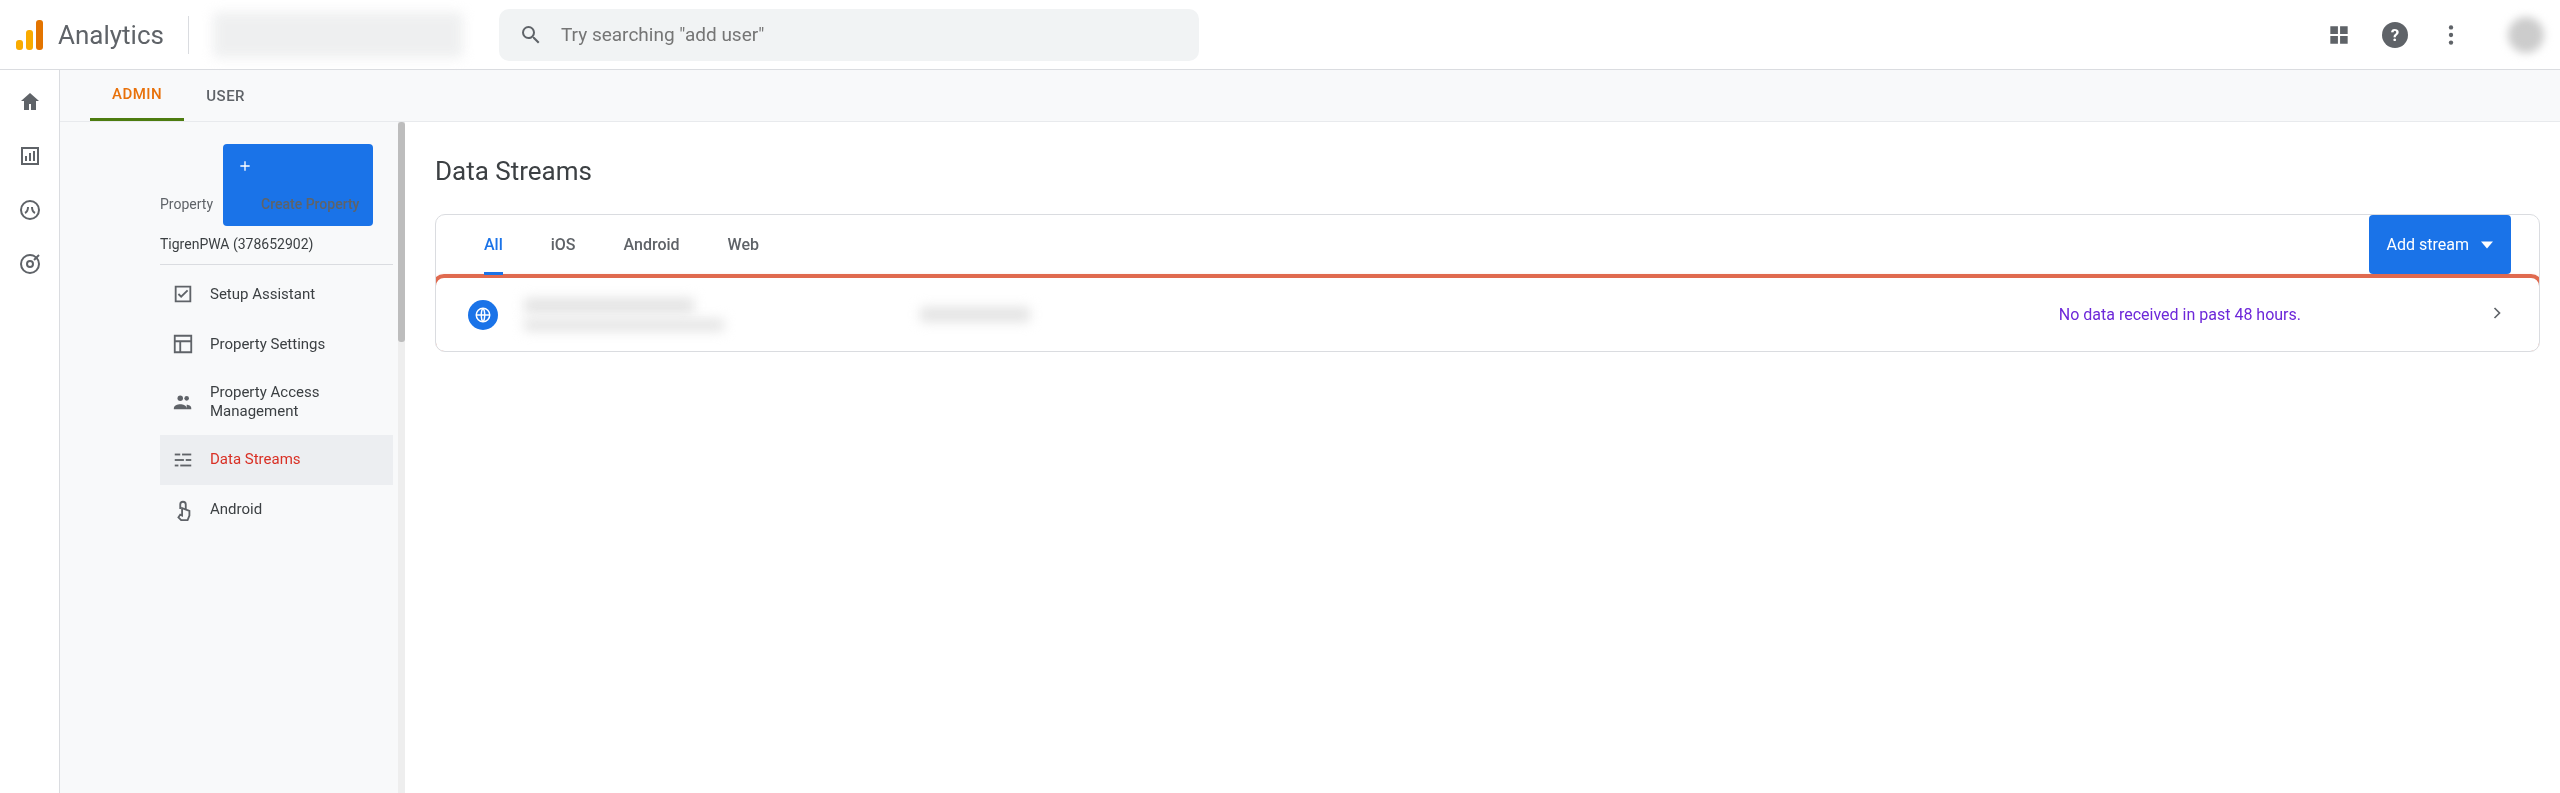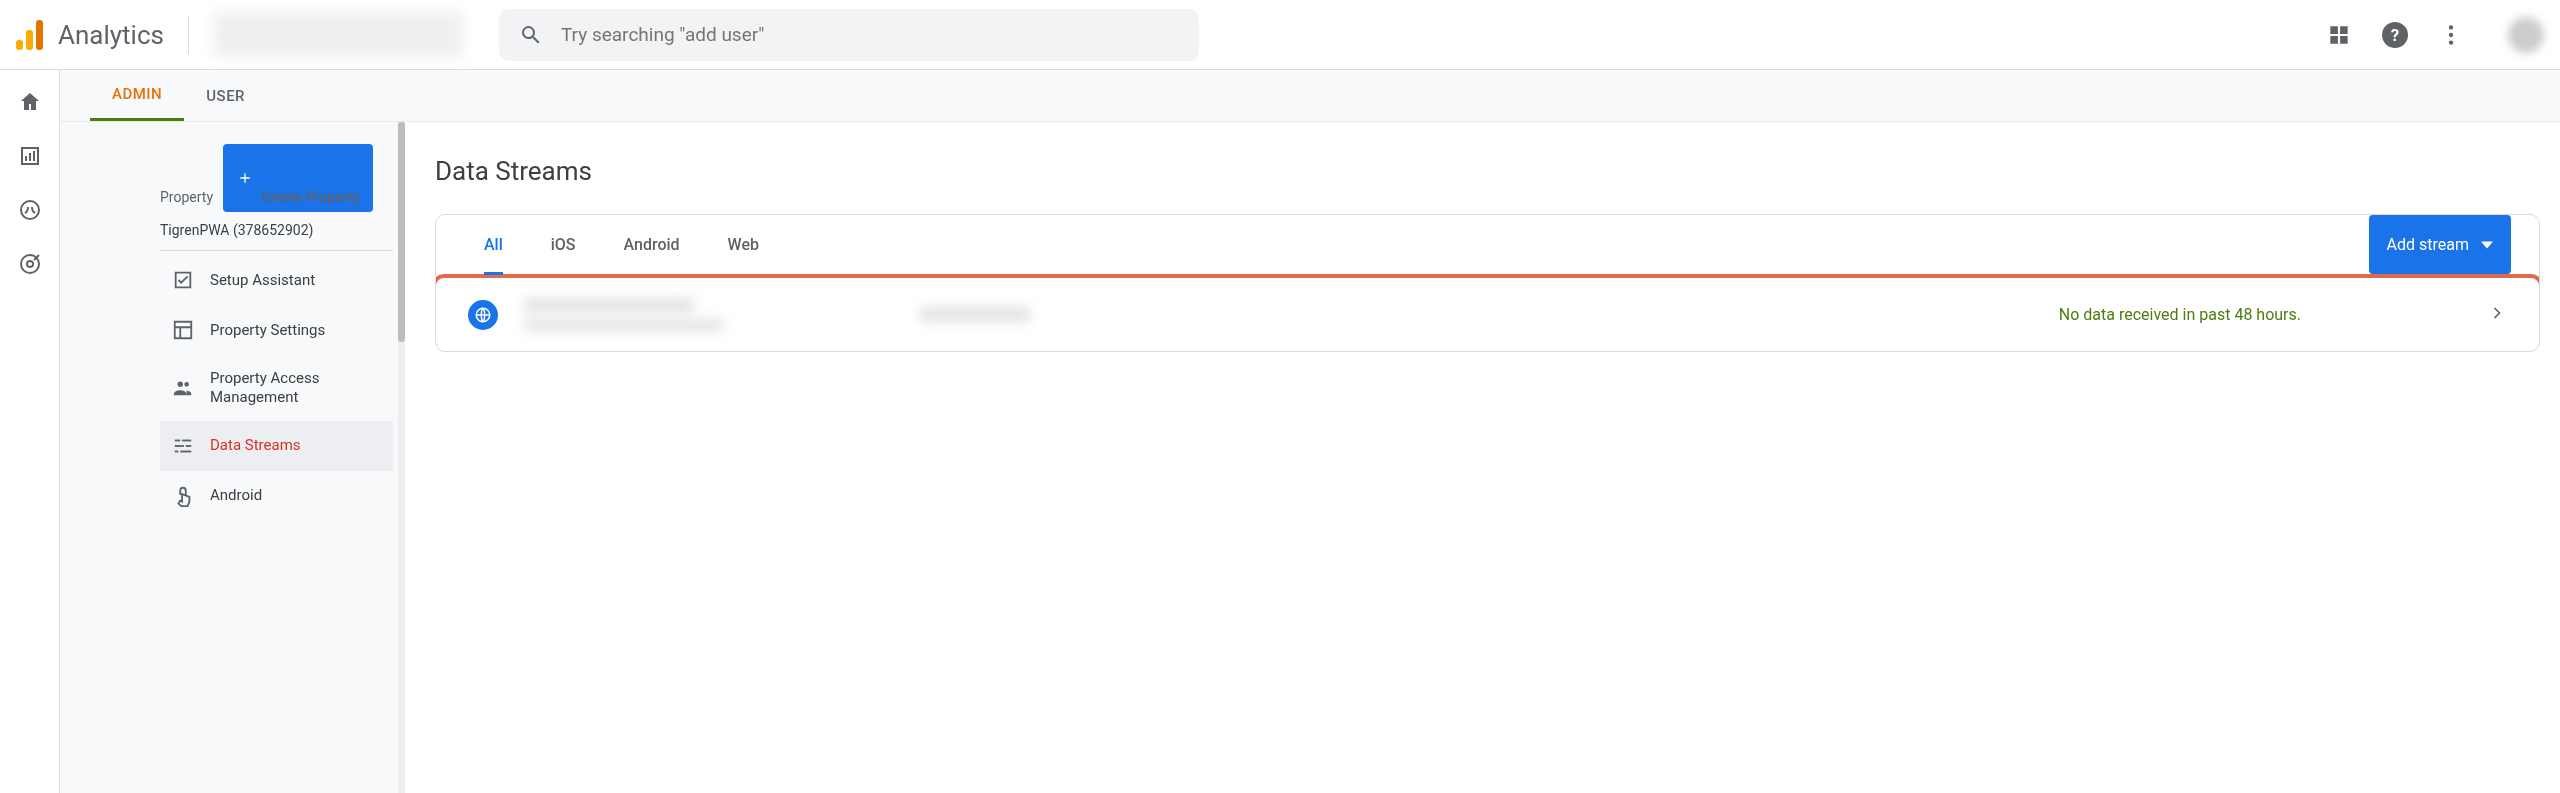--- a/index.html
+++ b/index.html
@@ -50,21 +50,21 @@
   .admin-body{flex:1;display:flex;position:relative;}
   .back-btn{position:absolute;left:48px;top:94px;width:34px;height:34px;border:1px solid #dadce0;display:flex;align-items:center;justify-content:center;background:#fff;cursor:pointer;}
   .back-btn svg{width:22px;height:22px;fill:#5f6368;}
 
   .property-col{width:345px;background:#f8f9fa;padding:22px 12px 0 100px;position:relative;}
   .scrollbar-fake{position:absolute;right:0;top:0;width:7px;height:100%;background:#eee;}
   .scrollbar-fake::after{content:'';position:absolute;top:0;left:0;width:100%;height:220px;background:#bdbdbd;border-radius:3px;}
 
   .prop-head{display:flex;align-items:center;gap:10px;margin-bottom:10px;}
   .prop-head span{font-size:14px;color:#5f6368;margin-top:38px;}
-  .create-btn{background:#1a73e8;color:#fff;font-size:14px;font-weight:500;border:none;border-radius:4px;padding:7px 14px;display:flex;align-items:center;gap:8px;cursor:pointer;}
+  .create-btn{background:#1a73e8;color:#fff;font-size:14px;font-weight:500;border:none;border-radius:4px;padding:14px 14px;display:flex;align-items:flex-start;gap:8px;cursor:pointer;}
   .create-btn svg{width:16px;height:16px;fill:#fff;}
   .prop-id{font-size:14px;color:#3c4043;padding-bottom:12px;border-bottom:1px solid #dadce0;margin-bottom:4px;}
 
   .nav-item{display:flex;align-items:center;gap:16px;padding:14px 12px;font-size:15px;color:#3c4043;cursor:pointer;border-radius:0;}
   .nav-item.active{background:#eceef1;color:#d93025;}
   .nav-item svg{width:22px;height:22px;fill:#5f6368;flex-shrink:0;}
   .nav-item.active svg{fill:#5f6368;}
   .nav-item .lbl{line-height:1.25;}
 
   
@@ -80,21 +80,21 @@
   .add-stream svg{width:12px;height:12px;fill:#fff;}
 
   .stream-row-wrap{border:4px solid #e06a4f;border-radius:12px;margin:0 -4px -4px -4px;padding:2px;box-shadow:0 2px 4px rgba(224,106,79,.35);}
   .stream-row{display:flex;align-items:center;padding:18px 30px;gap:26px;}
   .stream-icn{width:30px;height:30px;border-radius:50%;background:#1a73e8;display:flex;align-items:center;justify-content:center;flex-shrink:0;}
   .stream-icn svg{width:18px;height:18px;fill:#fff;}
   .blur{filter:blur(6px);background:#e3e3e3;border-radius:3px;}
   .b1{width:170px;height:15px;margin-bottom:6px;}
   .b2{width:200px;height:12px;}
   .b3{width:110px;height:15px;margin-left:170px;}
-  .stream-status{margin-left:auto;font-size:16px;color:#4d7c0f;}
+  .stream-status{margin-left:auto;font-size:16px;color:#6d28d9;}
   .chev{margin-left:160px;}
   .chev svg{width:20px;height:20px;fill:#5f6368;}
 </style>
 </head>
 <body>
 
 <div class="header">
   <div class="logo-wrap">
     <div class="logo-icon">
       <div class="logo-bar1"></div>

